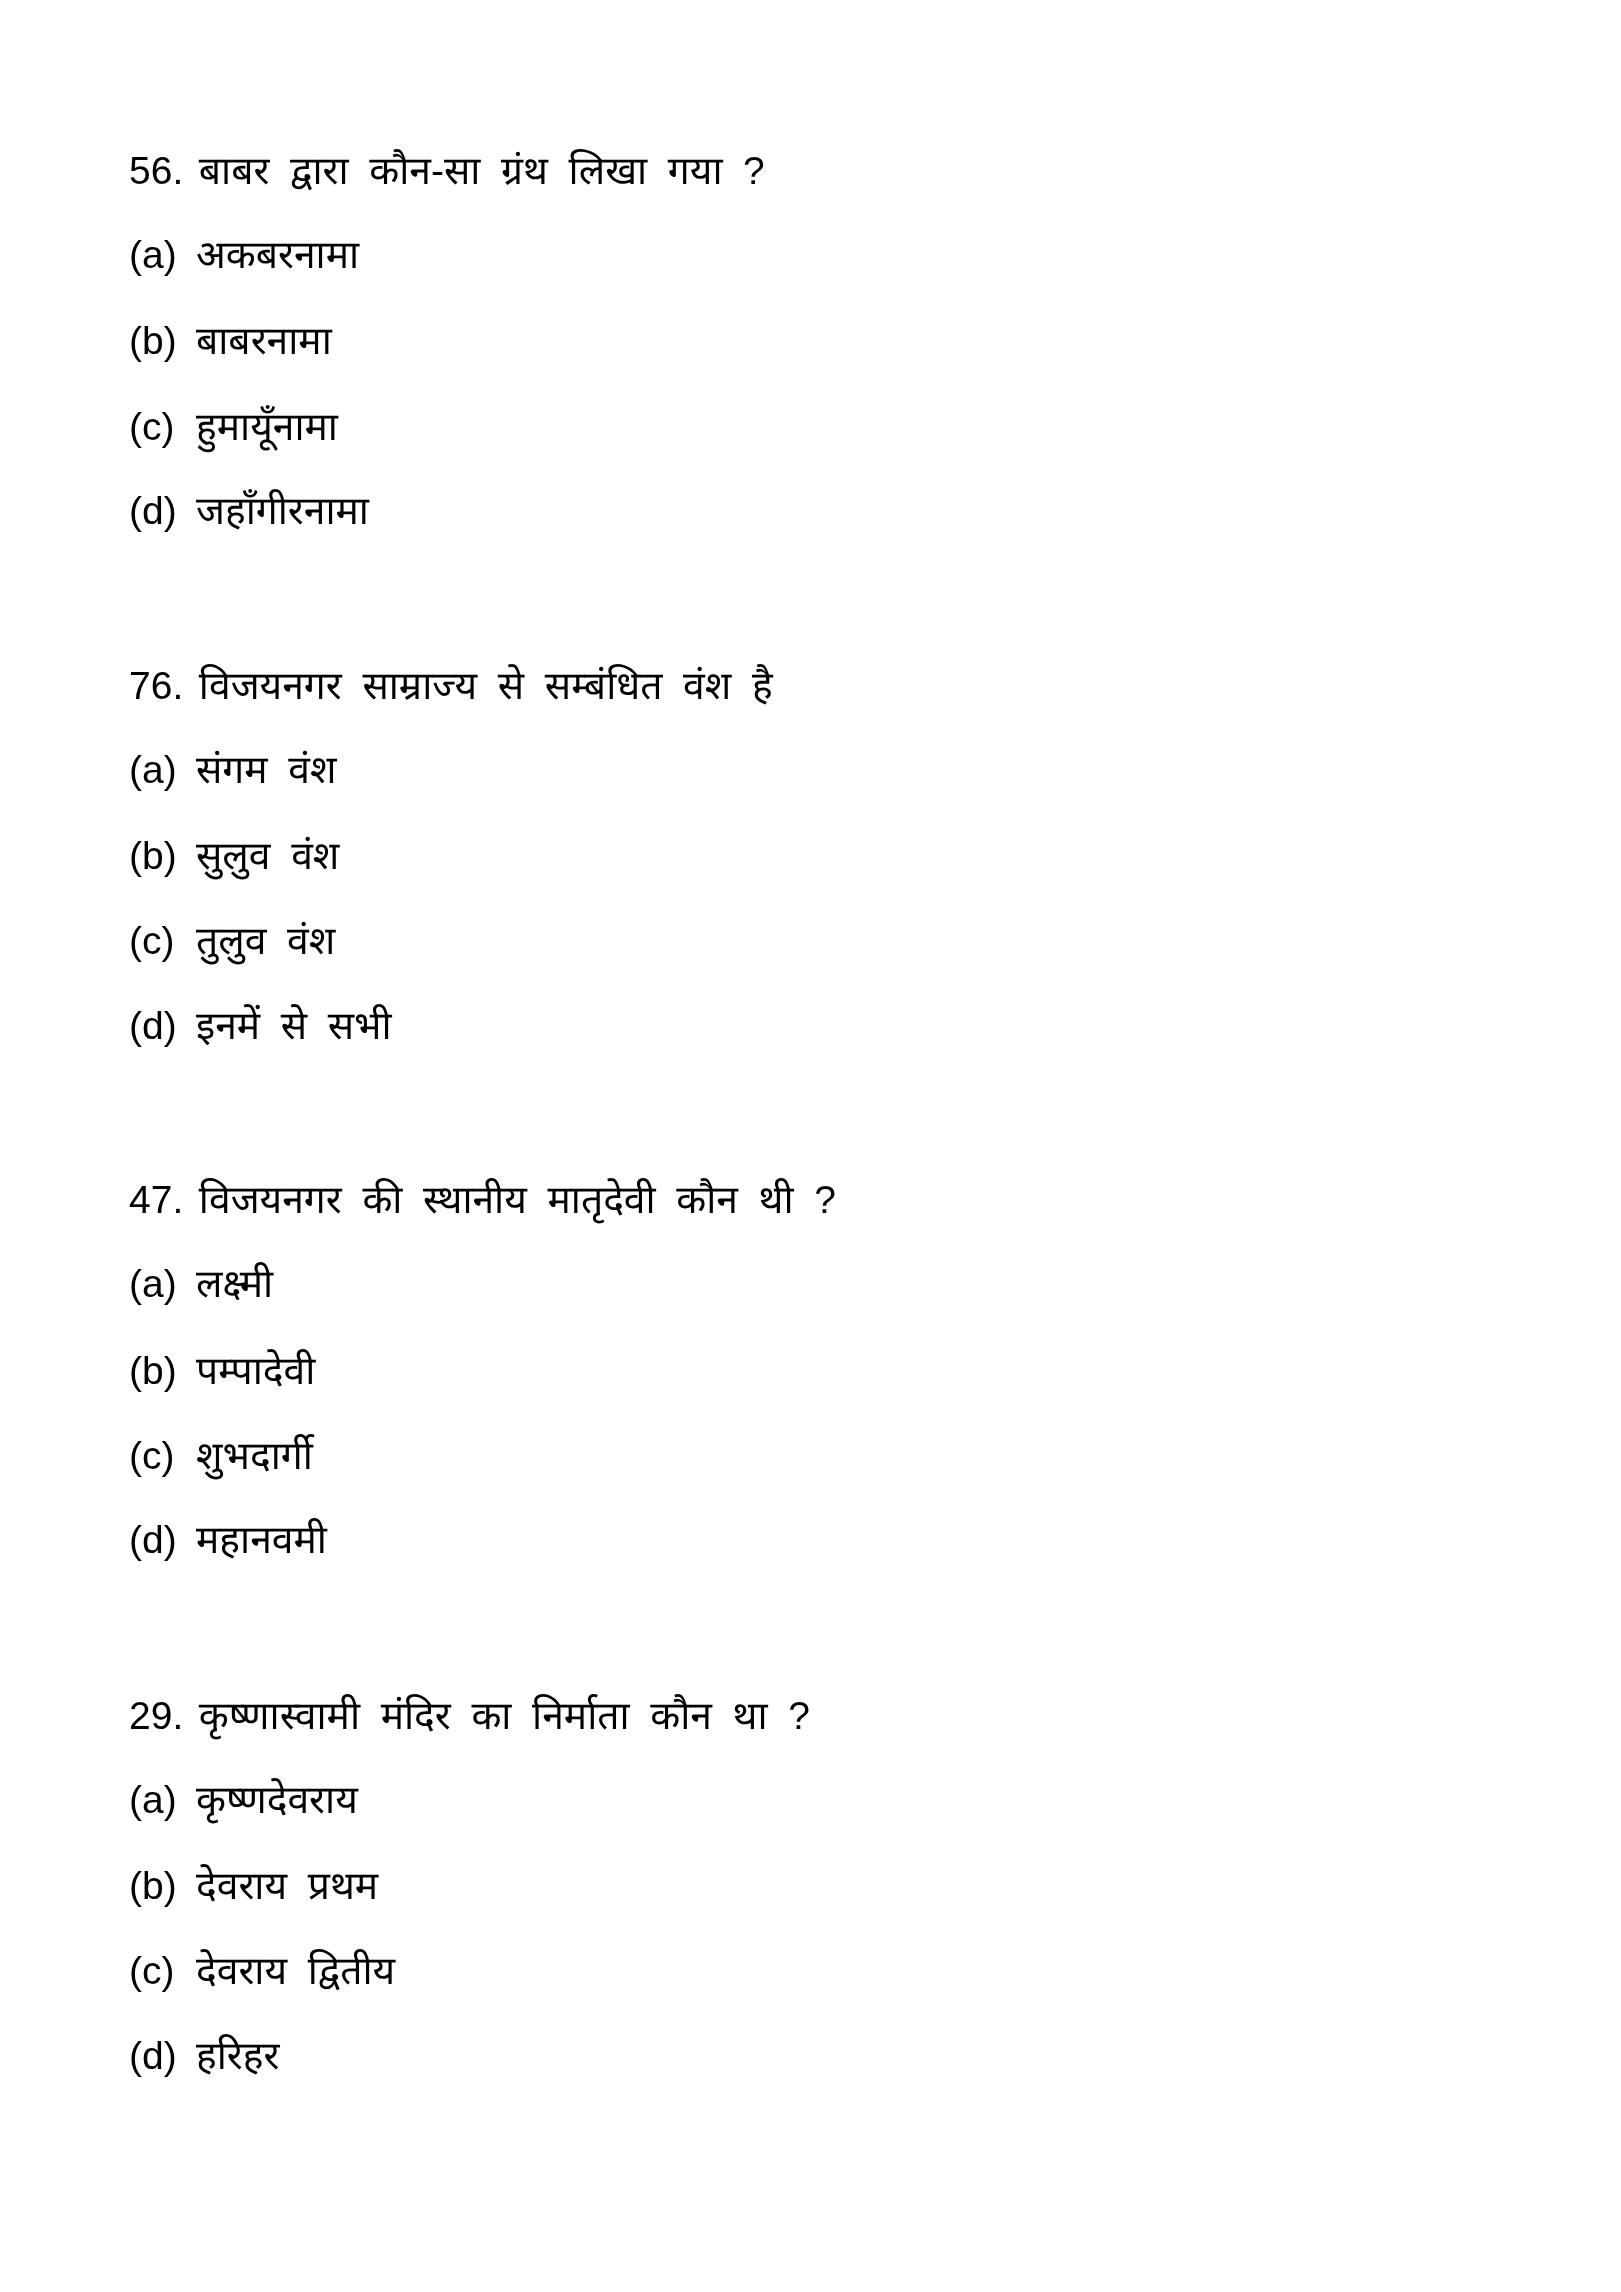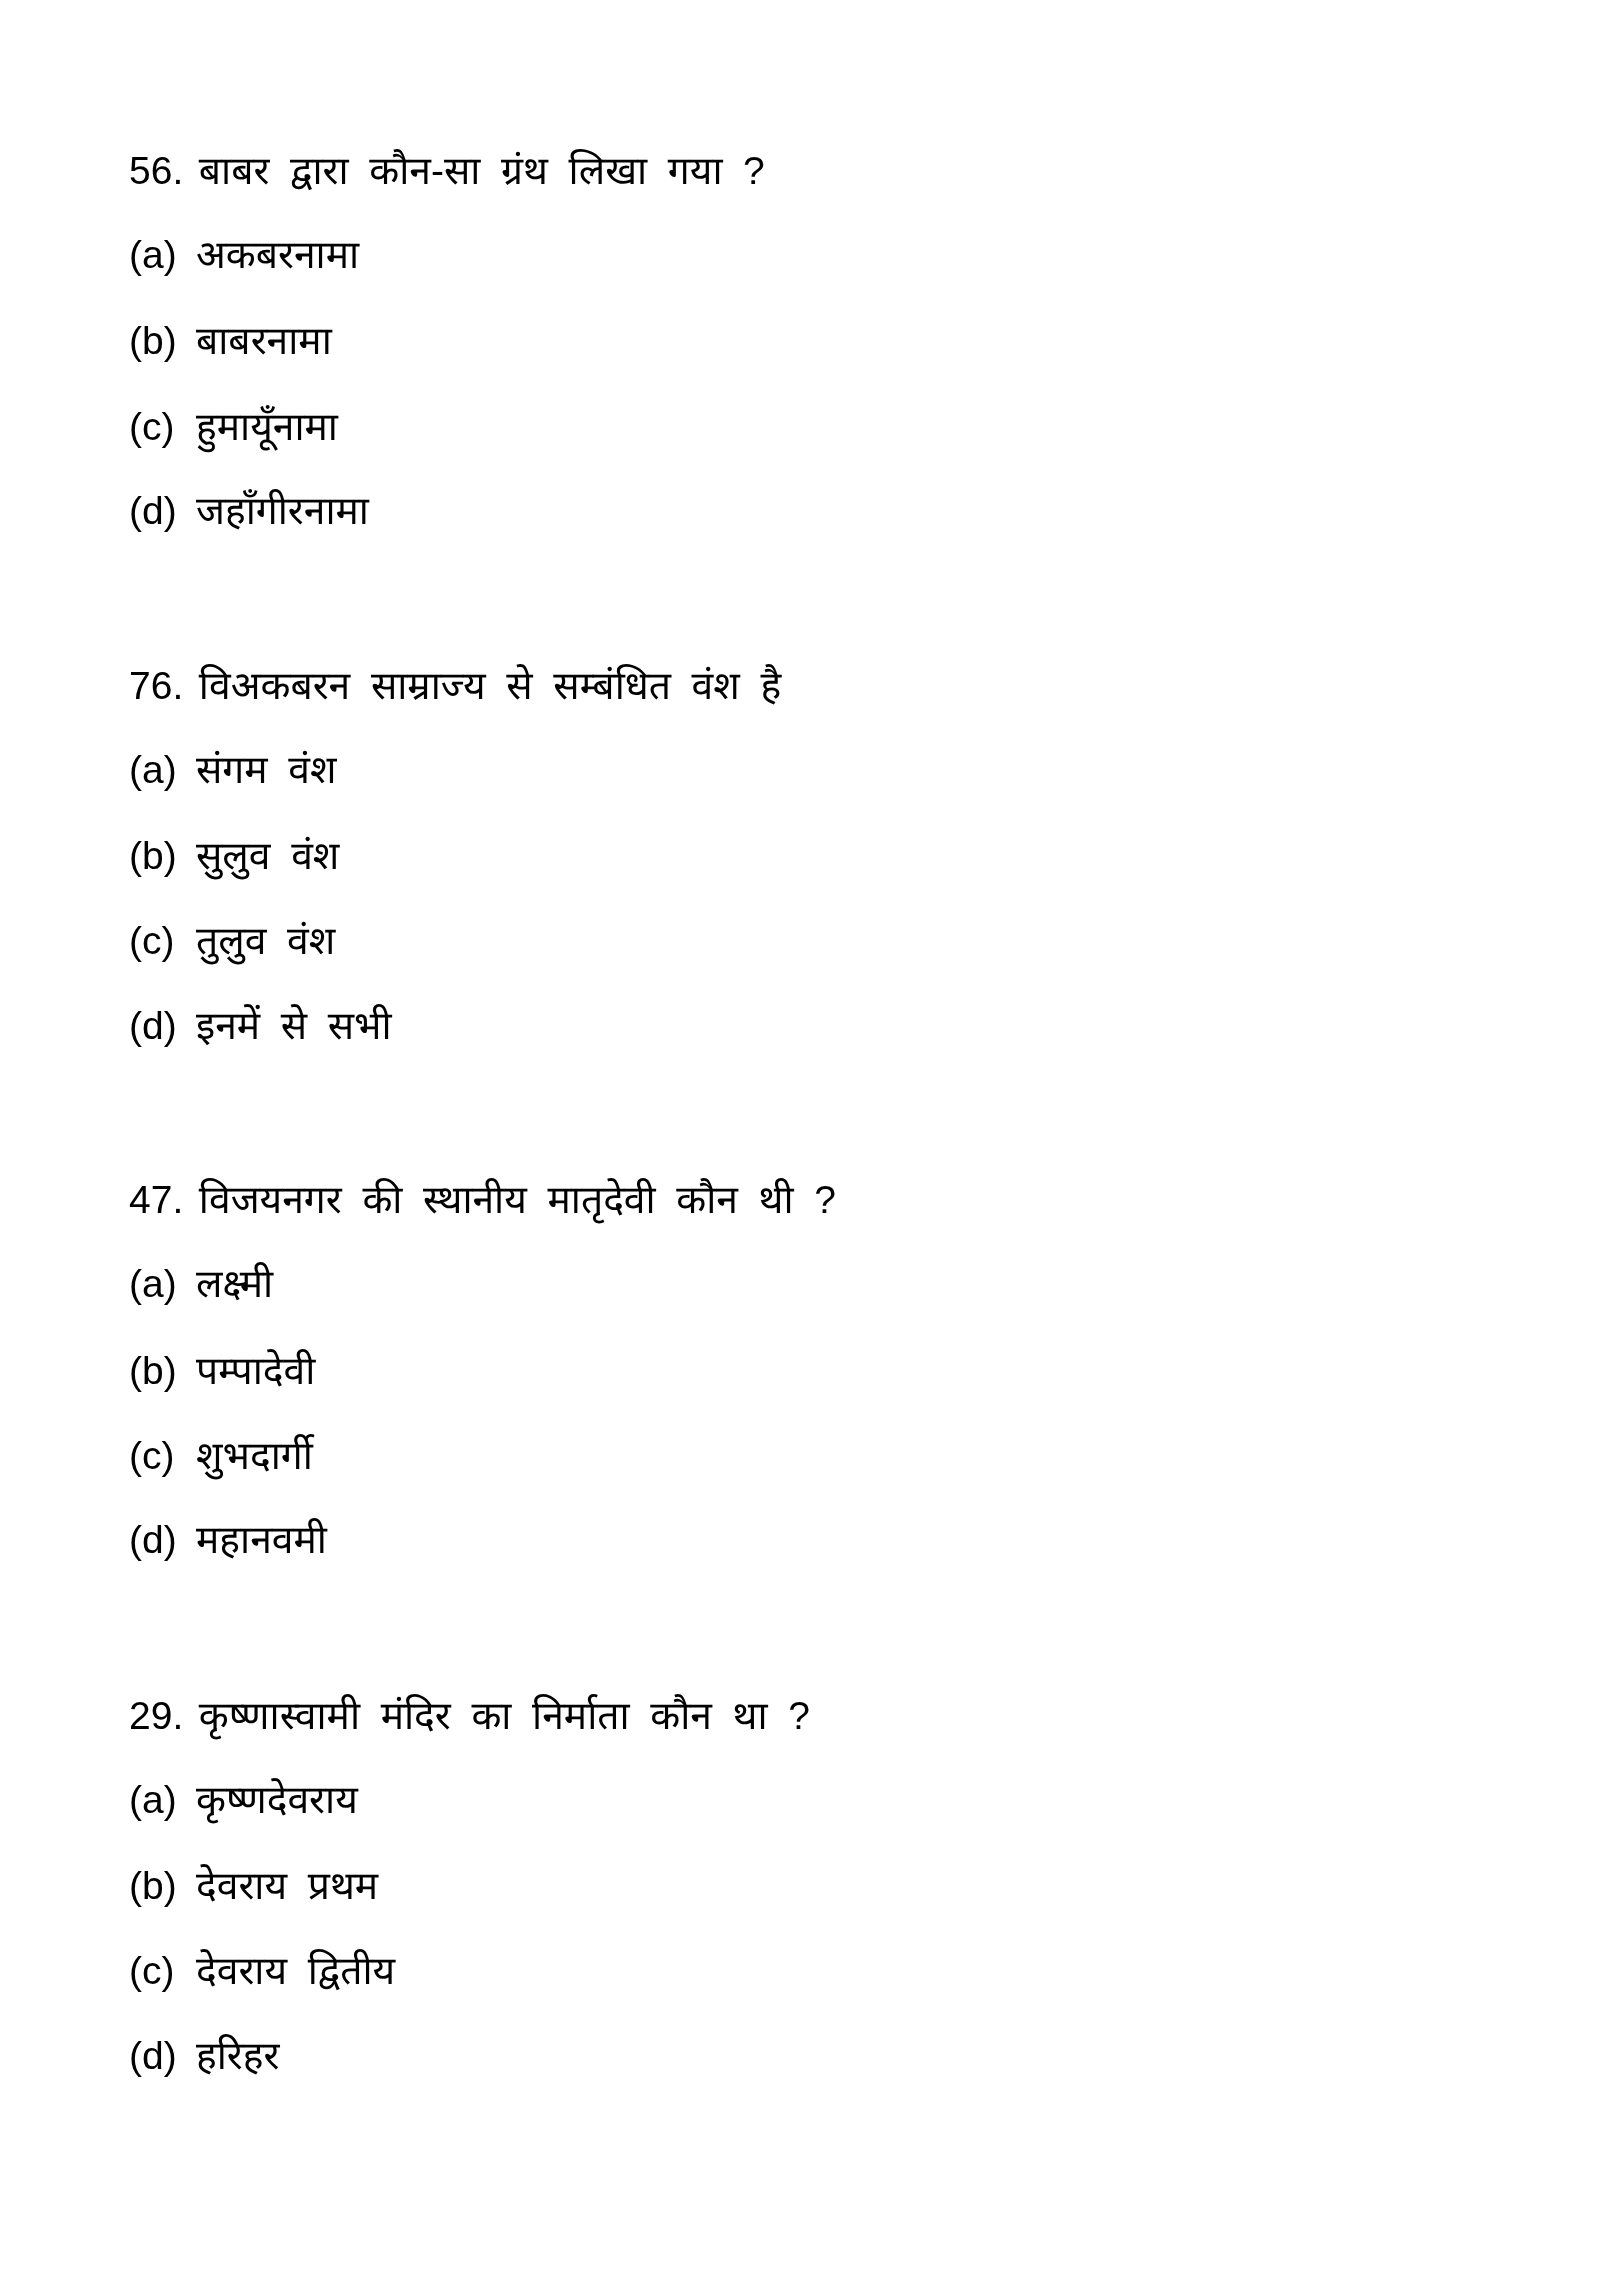--- a/index.html
+++ b/index.html
@@ -29,21 +29,21 @@
     <span class="lbl">(c)</span><span class="txt">हुमायूँनामा</span>
   </div>
   <div class="line" style="top:491px">
     <span class="lbl">(d)</span><span class="txt">जहाँगीरनामा</span>
   </div>
 </div>
 
 <div>
   <div class="line" style="top:666px">
     <span class="num">76.</span>
-    <span class="txt">विअकबरन साम्राज्य से सम्बंधित वंश है</span>
+    <span class="txt">विजयनगर साम्राज्य से सम्बंधित वंश है</span>
   </div>
   <div class="line" style="top:750px">
     <span class="lbl">(a)</span><span class="txt">संगम वंश</span>
   </div>
   <div class="line" style="top:836px">
     <span class="lbl">(b)</span><span class="txt">सुलुव वंश</span>
   </div>
   <div class="line" style="top:921px">
     <span class="lbl">(c)</span><span class="txt">तुलुव वंश</span>
   </div>

